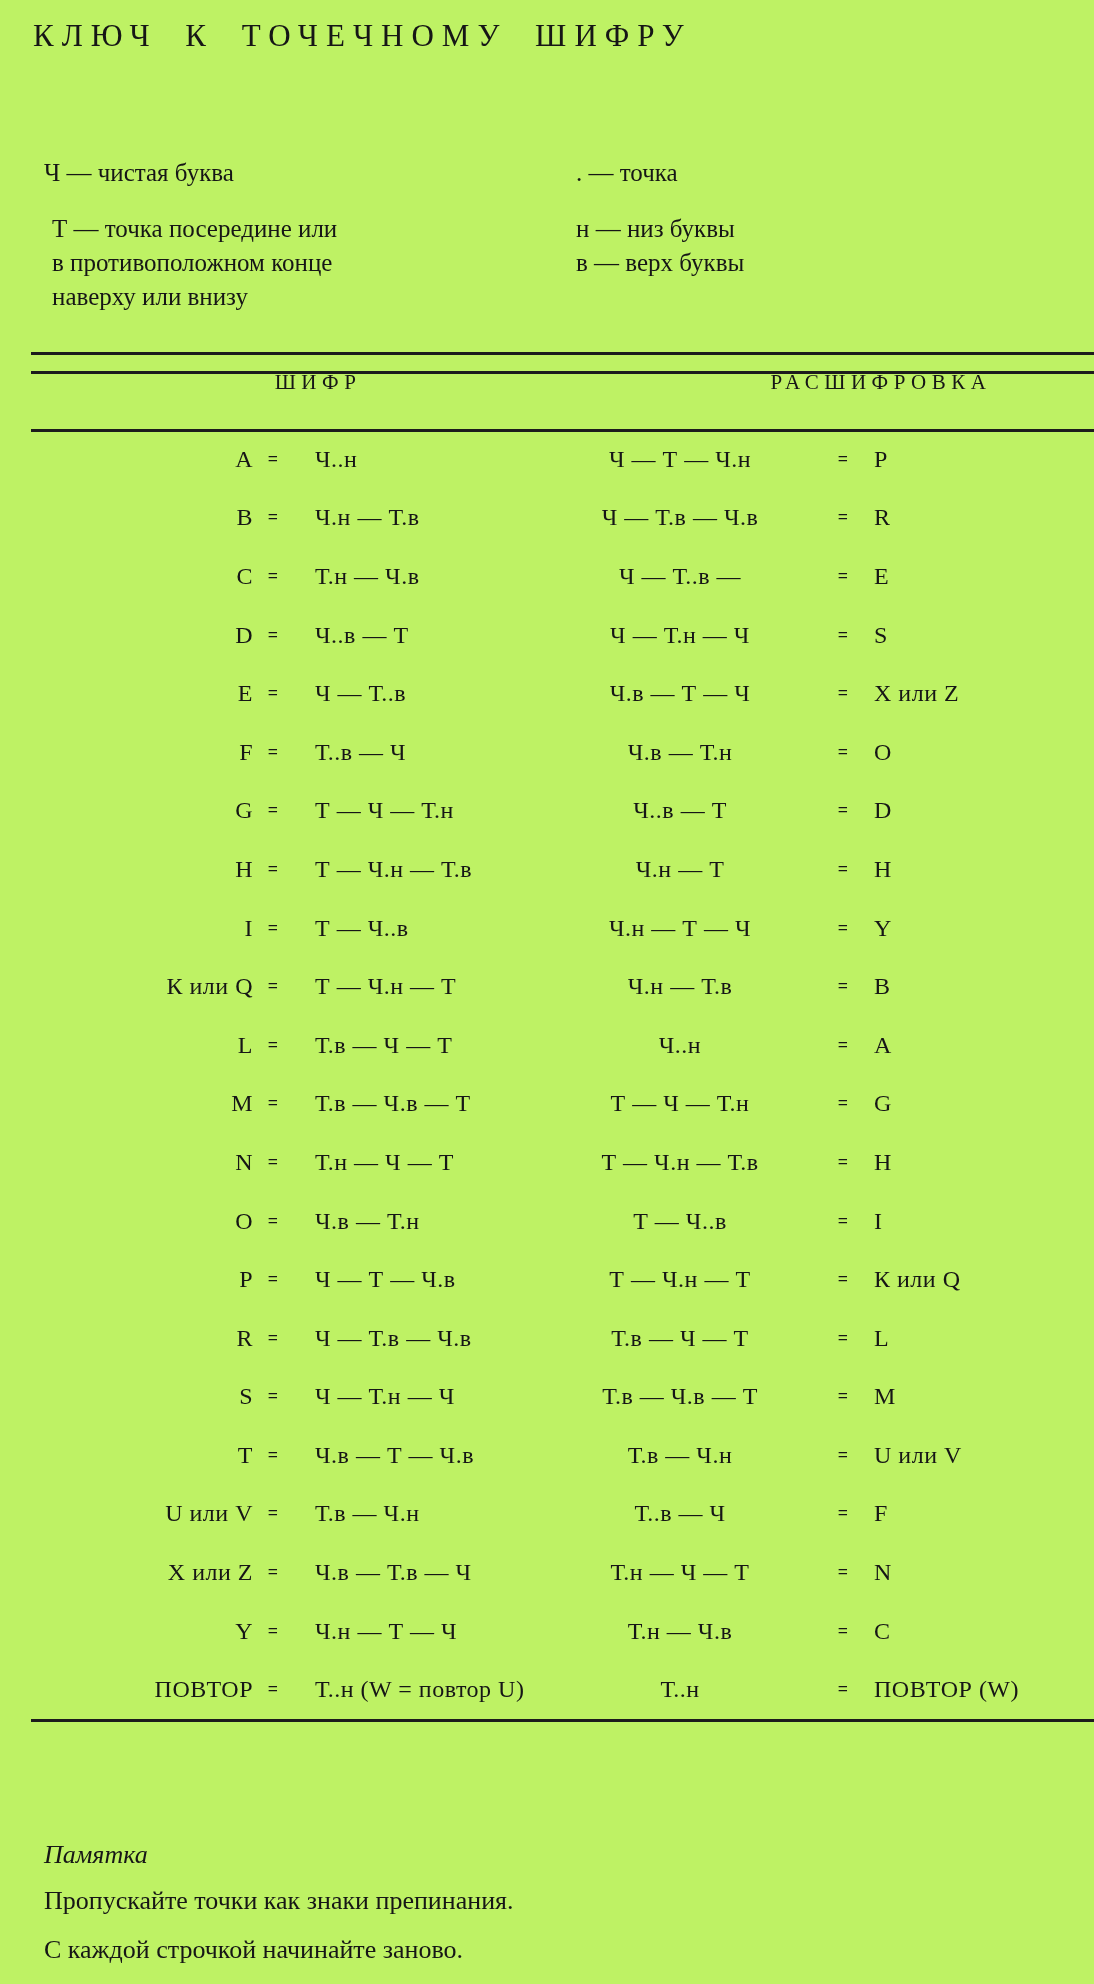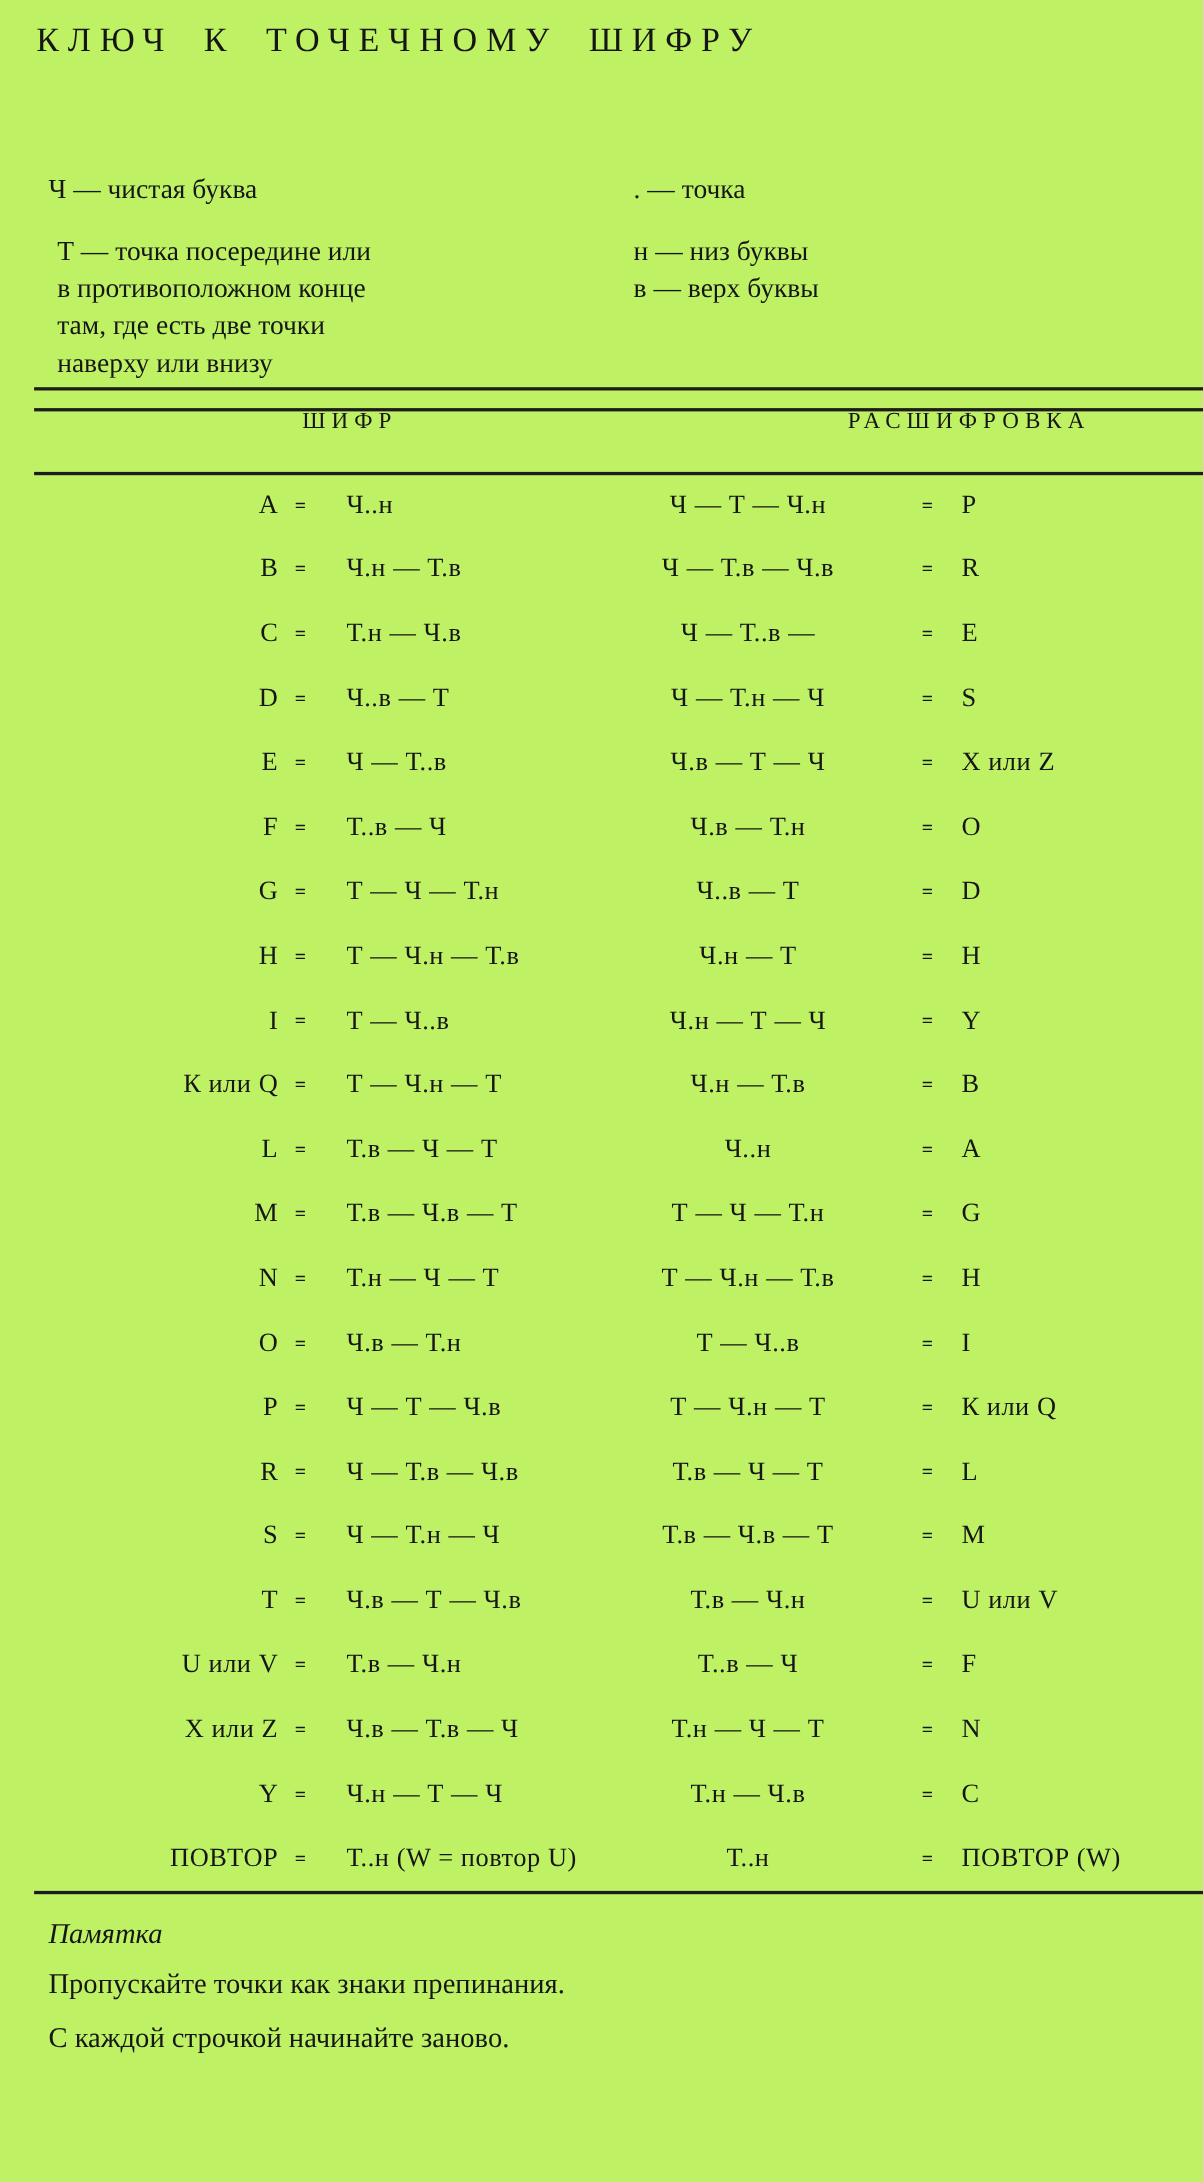--- a/index.html
+++ b/index.html
@@ -70,21 +70,21 @@
   .eq{
     text-align:center;
     font-size:18px;
     font-weight:bold;
   }
   .cc{padding-left:22px; letter-spacing:0.5px;}
   .dc{text-align:center; letter-spacing:0.5px;}
   .dl{padding-left:8px; letter-spacing:0.5px;}
   .memo{
     position:absolute;
-    left:44px; top:1737px;
+    left:44px; top:1834px;
   }
   .memo-title{
     font-style:italic;
     font-size:26px;
     line-height:42px;
   }
   .memo-line{
     font-size:26px;
     line-height:49px;
     white-space:nowrap;
@@ -96,21 +96,20 @@
 <div class="page">
 
   <div class="page-title">КЛЮЧ К ТОЧЕЧНОМУ ШИФРУ</div>
 
   <div class="legend-item legend-r1-left">Ч — чистая буква</div>
   <div class="legend-item legend-r1-right">. — точка</div>
 
   <div class="legend-item legend-r2-left">
     <div>Т — точка посередине или</div>
     <div>в противоположном конце</div>
-    <div>там, где есть две точки</div>
     <div>наверху или внизу</div>
   </div>
   <div class="legend-item legend-r2-right">
     <div>н — низ буквы</div>
     <div>в — верх буквы</div>
   </div>
 
   <div class="rule rule-1"></div>
   <div class="rule rule-2"></div>
 

